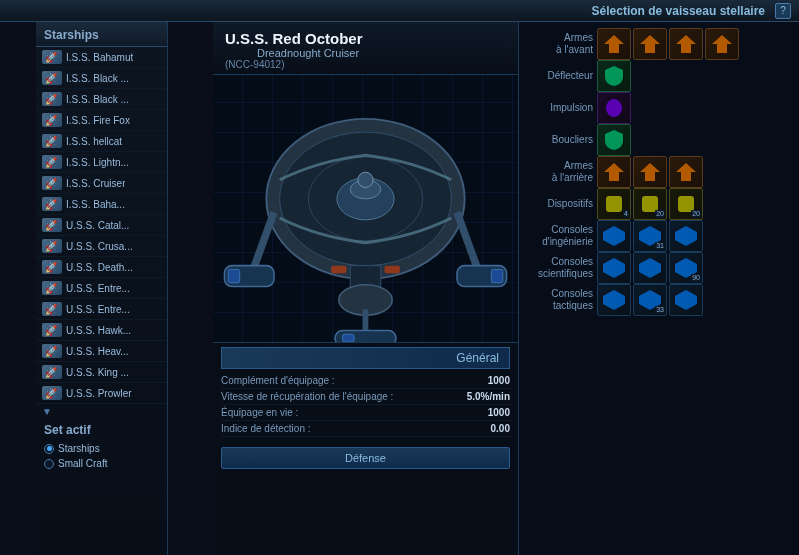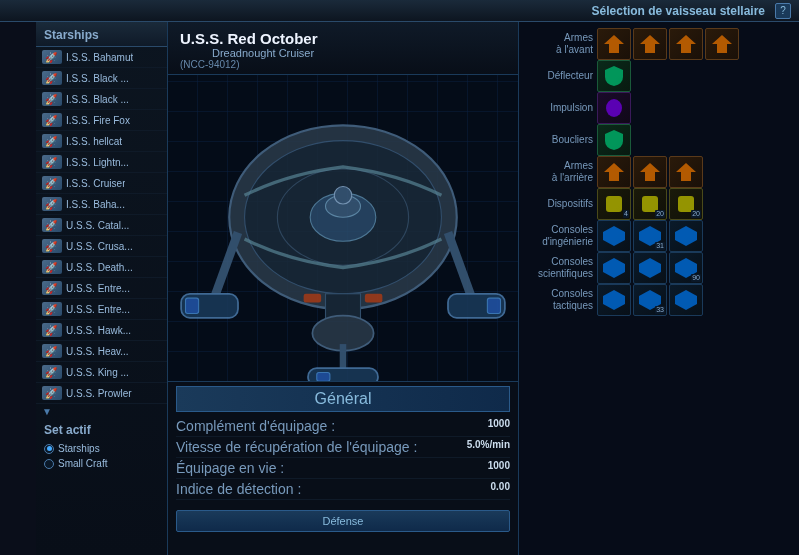--- a/index.html
+++ b/index.html
@@ -135,20 +135,21 @@
       padding: 2px 6px;
     }
 
     
     .center-panel {
       flex: 1;
       display: flex;
       flex-direction: column;
       background: #080e18;
       border-right: 1px solid #1a3a5a;
+      margin-left: 45px;
     }
     .ship-header {
       padding: 8px 12px 4px;
       background: linear-gradient(to bottom, #0f1a28, #080e18);
       border-bottom: 1px solid #1a3a5a;
     }
     .ship-name {
       color: #eef4ff;
       font-size: 15px;
       font-weight: bold;
@@ -187,21 +188,21 @@
       padding: 0;
     }
     .stat-row {
       display: flex;
       justify-content: space-between;
       padding: 2px 0;
       border-bottom: 1px solid #0f1a28;
     }
     .stat-label {
       color: #7799bb;
-      font-size: 14px;
+      font-size: 10px;
       text-align: center;
     }
     .stat-value {
       color: #ccddee;
       font-size: 10px;
       font-weight: bold;
     }
     .tab-buttons {
       display: flex;
       flex-direction: column;
@@ -294,23 +295,23 @@
     ::-webkit-scrollbar-thumb { background: #2a4a6a; border-radius: 3px; }
 
     .general-section {
       padding: 4px 8px;
     }
     .general-header {
       background: linear-gradient(to right, #1a3a5a, #0f2a4a);
       border: 1px solid #2a5a8a;
       color: #88bbdd;
       padding: 3px 10px;
-      font-size: 16px;
+      font-size: 12px;
       margin-bottom: 4px;
-      text-align: center;
+      text-align: right;
     }
   </style>
 </head>
 <body>
 
 <div class="title-bar">
   <span class="title-bar-text">Sélection de vaisseau stellaire</span>
   <div class="title-bar-btn">?</div>
 </div>
 

